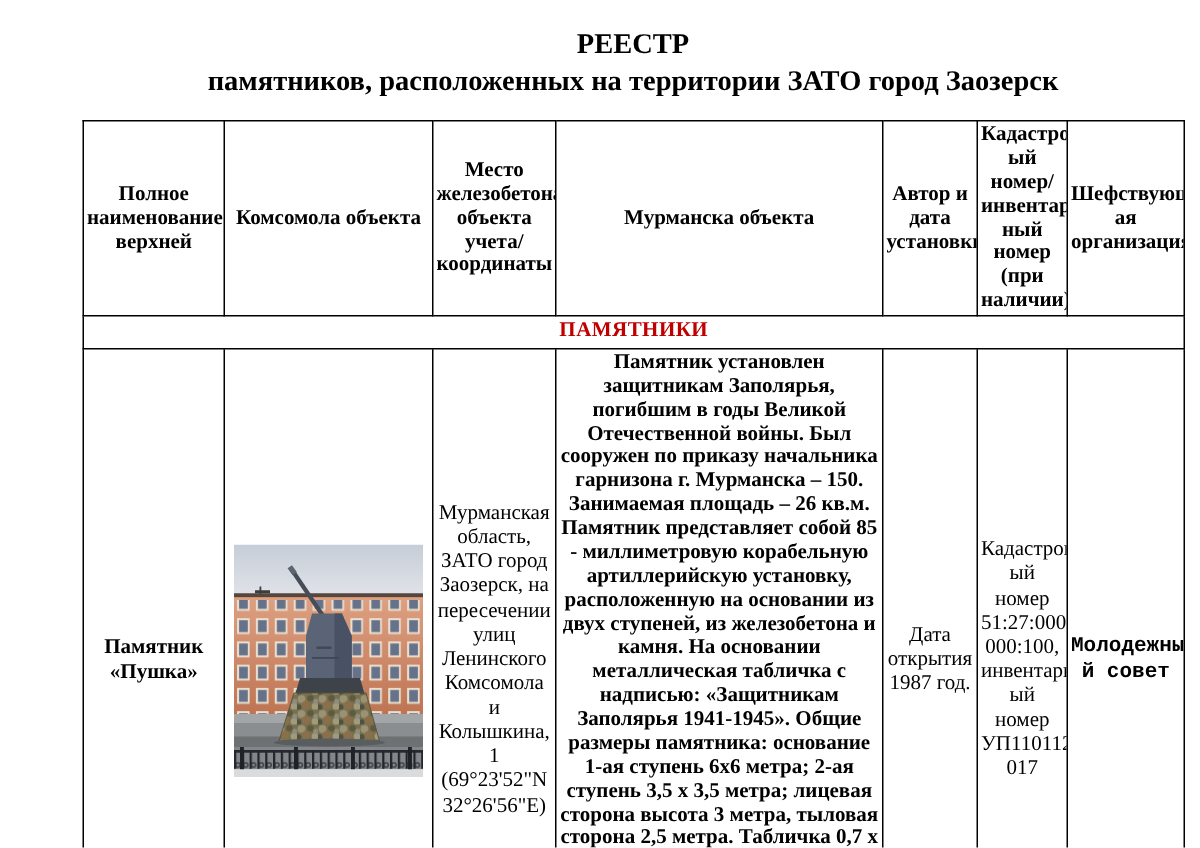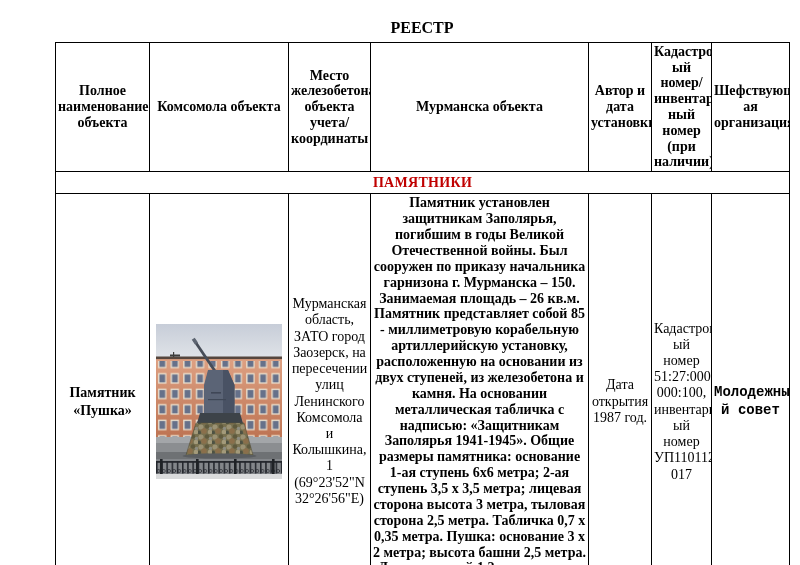--- a/index.html
+++ b/index.html
@@ -4,22 +4,22 @@
 <style>
   :root { --accent-red: #c00000; }
   * { box-sizing: border-box; }
   html,body { margin:0; padding:0; }
   body {
     width:800px; height:565px; background:#ffffff; overflow:hidden;
     font-family:"Liberation Serif", serif; color:#000;
   }
   .page { position:relative; width:800px; height:565px; }
   .titles {
-    margin:18px 0 3px 55px; width:734px; text-align:center;
-    font-weight:bold; font-size:16px; line-height:1.3;
+    margin:18px 0 13px 55px; width:734px; text-align:center;
+    font-weight:bold; font-size:19px; line-height:1.3;
   }
   table.registry {
     border-collapse:collapse; table-layout:fixed;
     margin-left:55px; width:734px;
   }
   table.registry td, table.registry th {
     border:1px solid #000; padding:1px 2px; overflow:hidden;
     font-size:14px; text-align:center; vertical-align:middle;
   }
   th.hdr { font-weight:bold; white-space:pre-line; line-height:1.13; }
@@ -39,37 +39,38 @@
   td.photo-cell { vertical-align:middle; }
   .photo-wrap { width:126px; height:155px; margin:0 auto; }
 </style>
 </head>
 <body>
 
 <div class="page">
 
   <div class="titles">
     <div>РЕЕСТР</div>
+    <div>памятников, расположенных на территории ЗАТО город Заозерск</div>
   </div>
 
   <table class="registry">
     <colgroup>
       <col style="width:94px">
         <col style="width:139px">
         <col style="width:82px">
       <col style="width:218px">
         <col style="width:63px">
         <col style="width:60px">
       <col style="width:78px">
     </colgroup>
     <tbody>
         <tr class="header-row">
       <th class="hdr">Полное
 наименование
-объекта</th>
+верхней</th>
       <th class="hdr">Комсомола объекта</th>
       <th class="hdr">Место
 железобетона
 объекта учета/
 координаты</th>
       <th class="hdr">Мурманска объекта</th>
       <th class="hdr">Автор и
 дата
 установки</th>
       <th class="hdr">Кадастров

